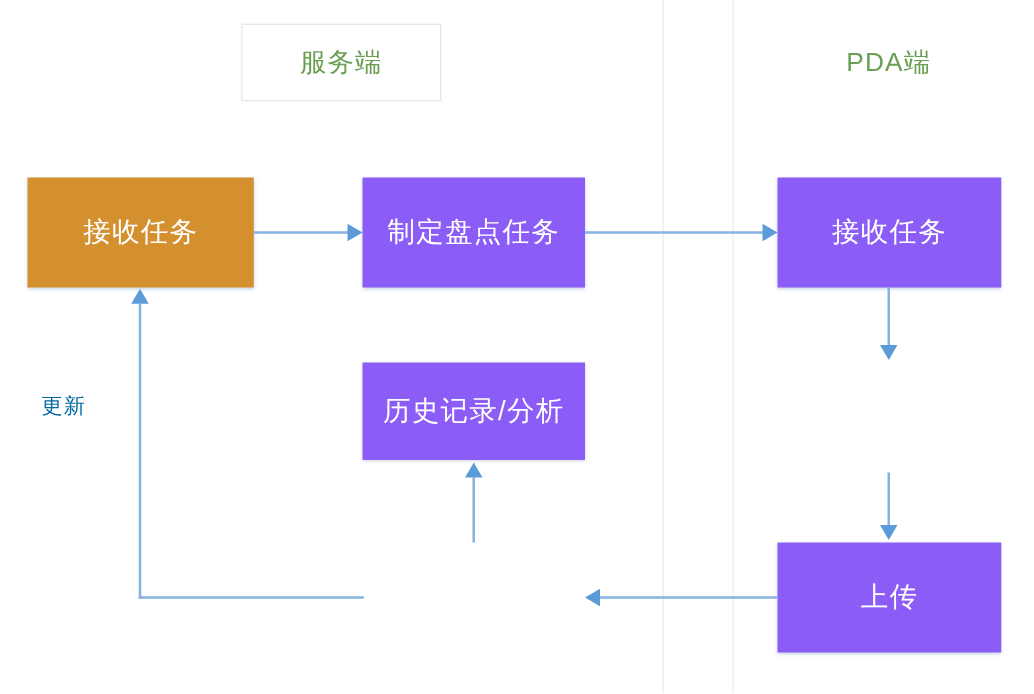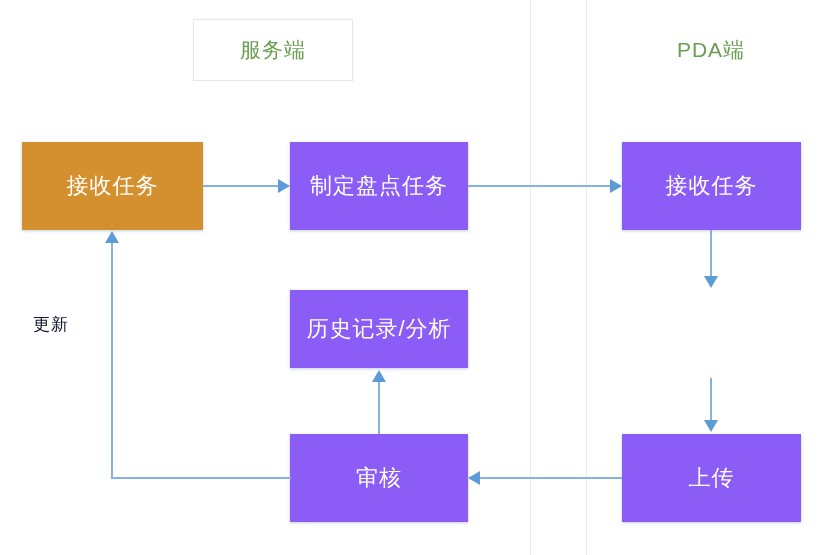--- a/index.html
+++ b/index.html
@@ -96,21 +96,21 @@
   }
   .arrow.up {
     border-left: 7px solid transparent;
     border-right: 7px solid transparent;
     border-bottom: 12px solid #5b9bd8;
   }
 
   
   .edge-label {
     position: absolute;
-    color: #0f172a;
+    color: #0369a1;
     font-size: 17px;
     letter-spacing: 1px;
     white-space: nowrap;
   }
 </style>
 </head>
 <body>
 
 <div id="canvas">
 
@@ -139,23 +139,20 @@
 
 
   <div class="node blue" style="left:290px; top:290px; width:178px; height:78px;text-align:right;">
     <span class="node-label">历史记录/分析</span>
   </div>
 
   <div class="node green" style="left:622px; top:434px; width:179px; height:88px;text-align:center;">
     <span class="node-label">上传</span>
   </div>
 
-  <div class="node blue" style="left:290px; top:434px; width:178px; height:88px;">
-    <span class="node-label">审核</span>
-  </div>
 
   <div class="conn-h" style="left:203px; top:185px; width:78px;"></div>
   <div class="arrow right" style="left:278px; top:179px;"></div>
 
   <div class="conn-h" style="left:468px; top:185px; width:145px;"></div>
   <div class="arrow right" style="left:610px; top:179px;"></div>
 
   <div class="conn-v" style="left:710px; top:230px; height:48px;"></div>
   <div class="arrow down" style="left:704px; top:276px;"></div>
 

